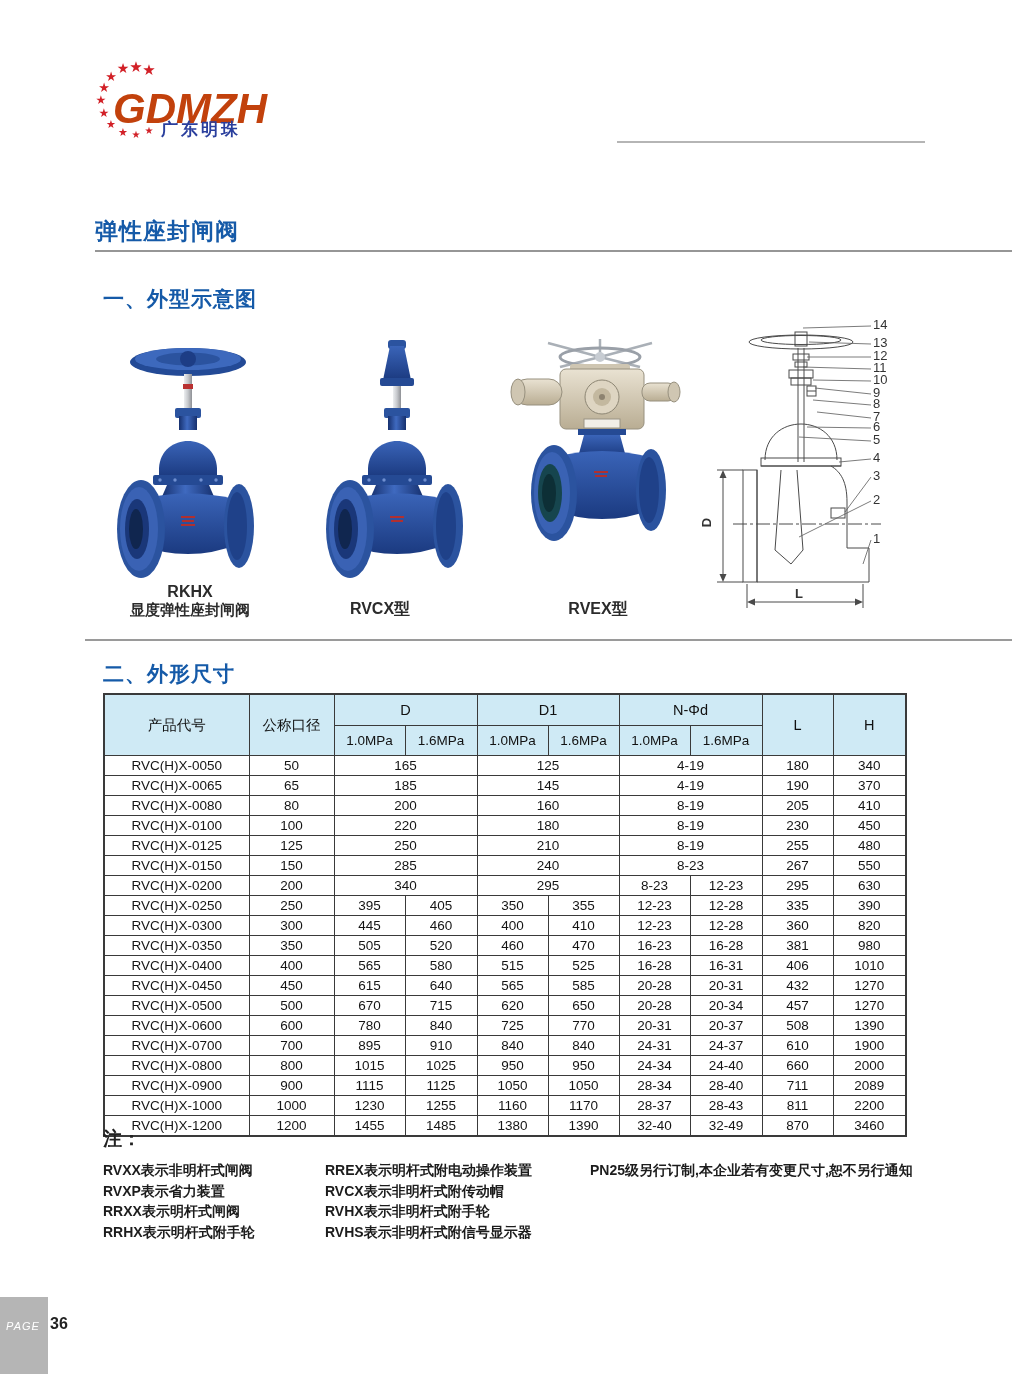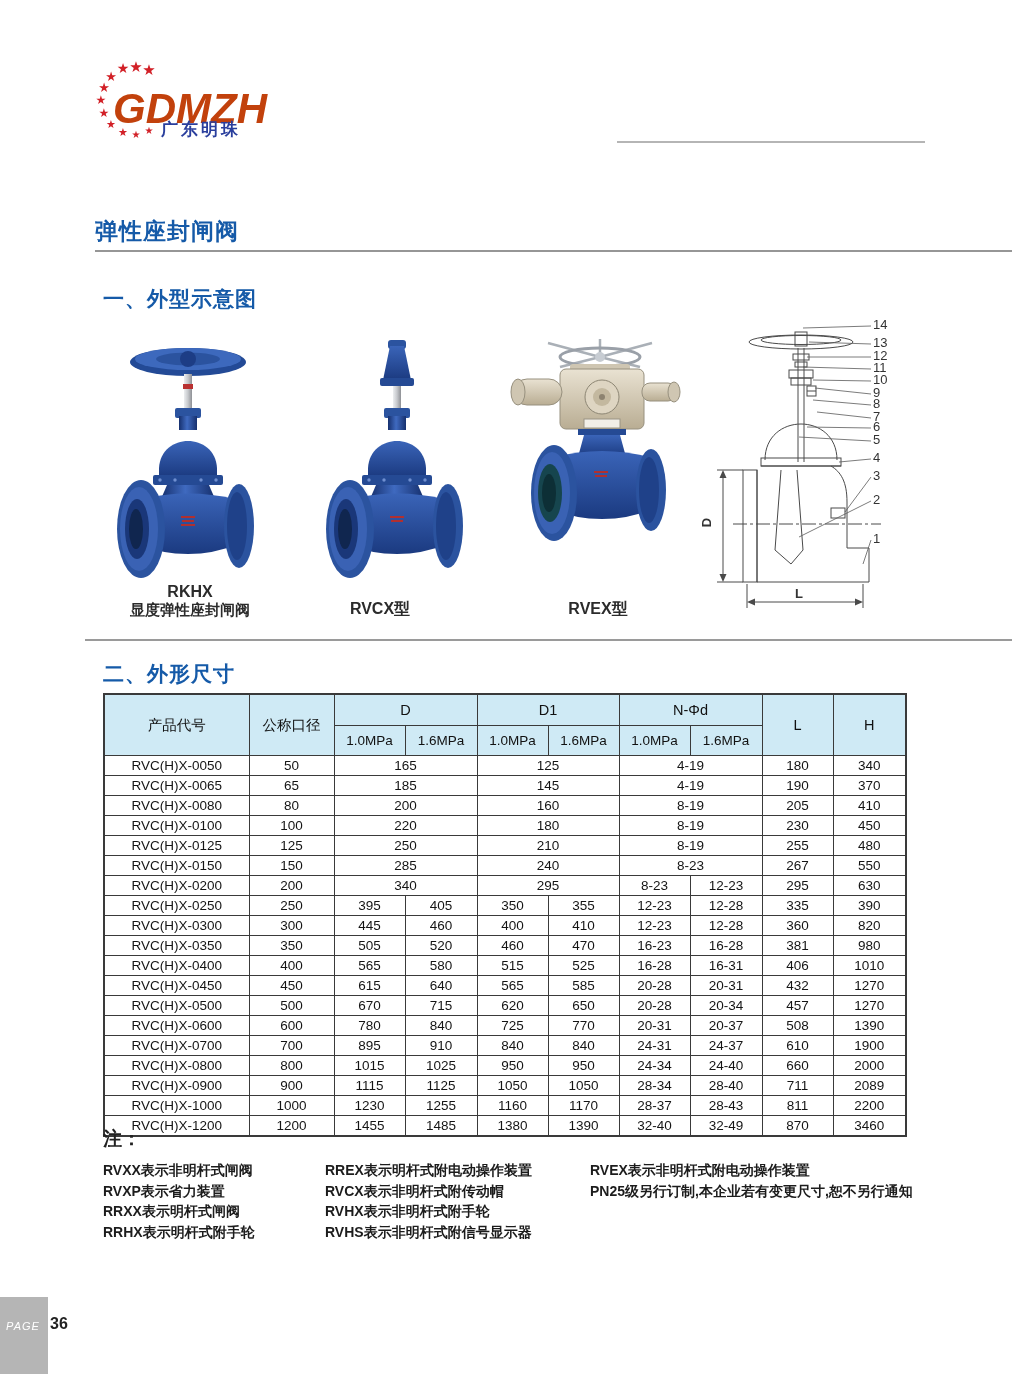--- a/index.html
+++ b/index.html
@@ -544,21 +544,20 @@
       <div>RRXX表示明杆式闸阀</div>
       <div>RRHX表示明杆式附手轮</div>
     </div>
   <div class="notes-col ncol2">
       <div>RREX表示明杆式附电动操作装置</div>
       <div>RVCX表示非明杆式附传动帽</div>
       <div>RVHX表示非明杆式附手轮</div>
       <div>RVHS表示非明杆式附信号显示器</div>
     </div>
   <div class="notes-col ncol3">
-      <div>RVEX表示非明杆式附电动操作装置</div>
       <div>PN25级另行订制,本企业若有变更尺寸,恕不另行通知</div>
     </div>
 
   <div class="footer-band"></div>
   <div class="footer-page-label">PAGE</div>
   <div class="footer-page-number">36</div>
 
 </div>
 
 </body></html>

